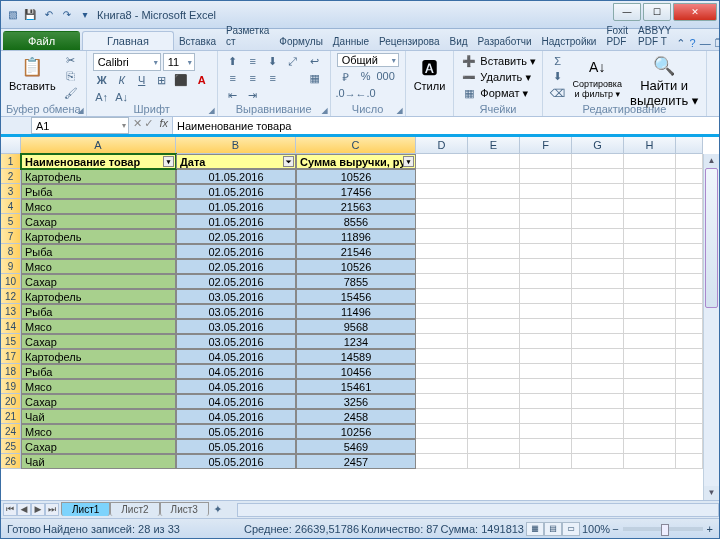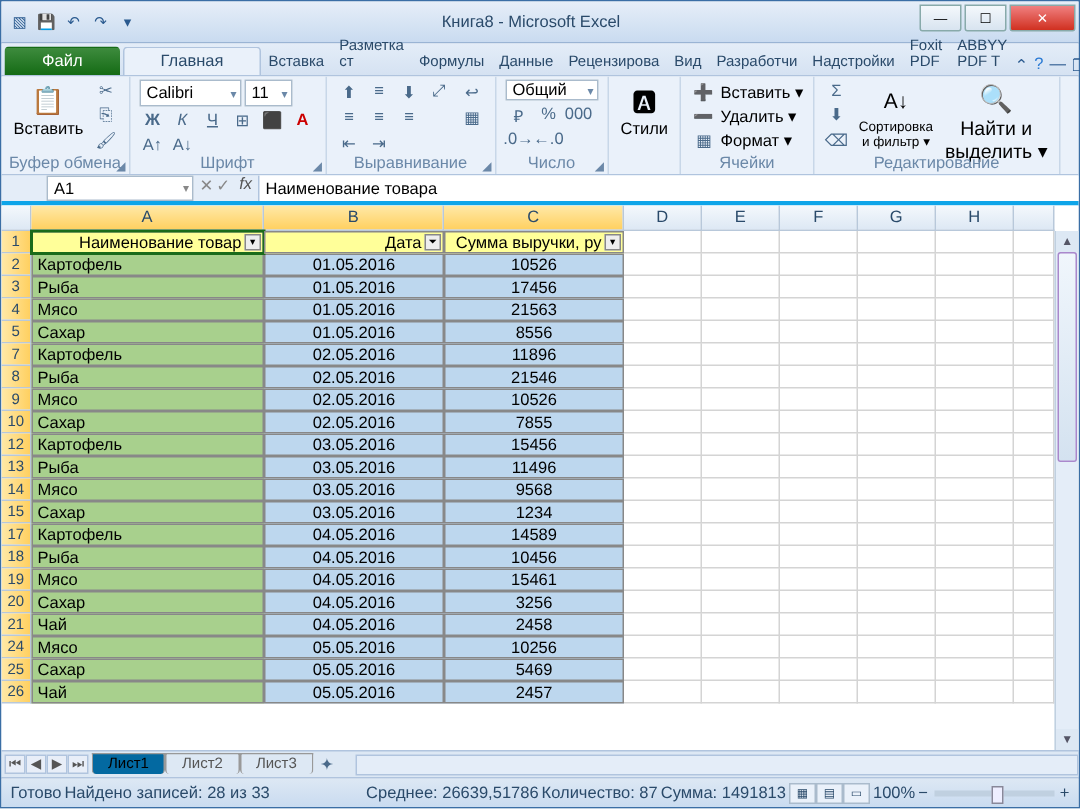--- a/index.html
+++ b/index.html
@@ -1,21 +1,21 @@
 <!DOCTYPE html>
 <html><head>
 <meta charset="utf-8">
 <style>
 *{box-sizing:border-box;margin:0;padding:0;font-family:"Segoe UI",Tahoma,sans-serif;font-size:11px;user-select:none}
 body{background:#c8d7e8;overflow:hidden;width:720px;height:539px}
 .win{width:720px;height:539px;border:1px solid #3a6ea5;background:#fff;display:flex;flex-direction:column}
 .titlebar{height:28px;background:linear-gradient(#e6eef8,#c9dbf0);display:flex;align-items:center;border-bottom:1px solid #9ab4d4}
 .titlebar .qa{display:flex;gap:2px;padding:0 4px}
 .qa .qb{width:16px;height:16px;display:flex;align-items:center;justify-content:center;font-size:10px;color:#2a5a8f}
-.titlebar .spacer{flex:1;text-align:center;color:#2a4a6a}
+.titlebar .spacer{flex:1;color:#2a4a6a}
 .winbtns{display:flex;height:20px;margin-right:2px;margin-top:-4px}
 .winbtn{width:28px;height:18px;border:1px solid #8aa;display:flex;align-items:center;justify-content:center;background:linear-gradient(#f4f8fc,#d8e4f0);margin-left:2px;border-radius:0 0 2px 2px;font-size:9px}
 .winbtn.close{background:linear-gradient(#f08080,#d03020);color:#fff;width:44px}
 .ribbon-tabs{height:22px;background:linear-gradient(#e4edf8,#d5e2f2);display:flex;align-items:flex-end;padding-left:2px;border-bottom:1px solid #b0c4de}
 .rtab{padding:3px 24px;color:#2a4a6a;cursor:pointer;border:1px solid transparent;border-bottom:none}
 .rtab.file{background:linear-gradient(#3d8b3d,#156b15);color:#fff;border-radius:3px 3px 0 0;margin-right:2px}
 .rtab.active{background:#eaf1fa;border-color:#b0c4de;border-radius:3px 3px 0 0}
 .rtab.small{padding:3px 4px;font-size:10px}
 .ribbon-tabs .rhelp{margin-left:auto;display:flex;gap:4px;padding-right:6px}
 .rhelp span{color:#2a5a8f;cursor:pointer;font-size:11px}
@@ -37,29 +37,29 @@
 .fxbtns{display:flex;gap:2px;color:#888;padding:0 2px}
 .fx{font-style:italic;color:#555;margin:0 4px}
 .fbar{flex:1;border-left:1px solid #b0c4de;padding:0 4px;height:17px;display:flex;align-items:center;background:#fff}
 .grid-wrap{flex:1;overflow:hidden;position:relative;background:#fff}
 .grid{display:grid;grid-template-columns:20px 155px 120px 120px 52px 52px 52px 52px 52px 27px}
 .hd{background:linear-gradient(#f4f8fc,#dde8f4);border-right:1px solid #b8c8da;border-bottom:1px solid #b8c8da;text-align:center;height:17px;line-height:17px;color:#2a4a6a;position:relative}
 .hd.on{background:linear-gradient(#ffe9a8,#ffd060)}
 .rh{background:linear-gradient(90deg,#f4f8fc,#dde8f4);border-right:1px solid #b8c8da;border-bottom:1px solid #b8c8da;text-align:center;height:15px;line-height:15px;color:#2a4a6a;font-size:10px}
 .rh.on{background:linear-gradient(90deg,#ffe9a8,#ffd060)}
 .c{border-right:1px solid #d4d4d4;border-bottom:1px solid #d4d4d4;height:15px;line-height:15px;padding:0 3px;font-size:11px;overflow:hidden;white-space:nowrap}
-.c.h1{background:#ffff99;border:1px solid #888;text-align:right;font-weight:normal;position:relative;padding-right:14px}
+.c.h1{background:#ffff99;border:1px solid #888;text-align:left;font-weight:bold;position:relative;padding-right:14px}
 .c.h1 .flt{position:absolute;right:1px;top:1px;width:11px;height:11px;border:1px solid #888;background:#eee;font-size:7px;display:flex;align-items:center;justify-content:center}
 .c.a{background:#a8d08d;border:1px solid #888}
 .c.b{background:#bdd7ee;border:1px solid #888;text-align:center}
 .c.active{outline:2px solid #1a6b1a;outline-offset:-1px}
 .tabs{height:18px;background:#dde8f4;display:flex;align-items:center;border-top:1px solid #b0c4de}
 .tabs .nav{display:flex;gap:0;padding:0 2px}
 .tabs .nav span{width:14px;text-align:center;color:#555;cursor:pointer;font-size:9px;border:1px solid #b0c4de;background:#e8eef8}
-.stab{padding:1px 10px;background:#0369a1;border:1px solid #999;border-bottom:none;border-radius:0 0 3px 3px;margin-top:-1px;cursor:pointer;font-size:10px}
+.stab{padding:1px 10px;background:#7dd3fc;border:1px solid #999;border-bottom:none;border-radius:0 0 3px 3px;margin-top:-1px;cursor:pointer;font-size:10px}
 .stab.off{background:#dde8f4;color:#555}
 .tabs .scr{flex:1;margin-left:10px;height:14px;background:#e4edf8;border:1px solid #b0c4de;position:relative}
 .status{height:20px;background:linear-gradient(#dde8f4,#c9dbf0);border-top:1px solid #b0c4de;display:flex;align-items:center;padding:0 6px;gap:2px;color:#2a4a6a;font-size:10px}
 .status .sp{flex:1}
 .views{display:flex;gap:0}
 .views span{width:18px;height:14px;border:1px solid #abc;background:#eaf1fa;display:flex;align-items:center;justify-content:center;font-size:8px}
 .zoom{display:flex;align-items:center;gap:4px}
 .zoom .track{width:80px;height:4px;background:#c0d0e0;position:relative}
 .zoom .track::before{content:"";position:absolute;left:38px;top:-3px;width:6px;height:10px;background:#eef;border:1px solid #889}
 .vscroll{position:absolute;right:0;top:17px;bottom:0;width:16px;background:#e4edf8;border-left:1px solid #c0d0e0}

